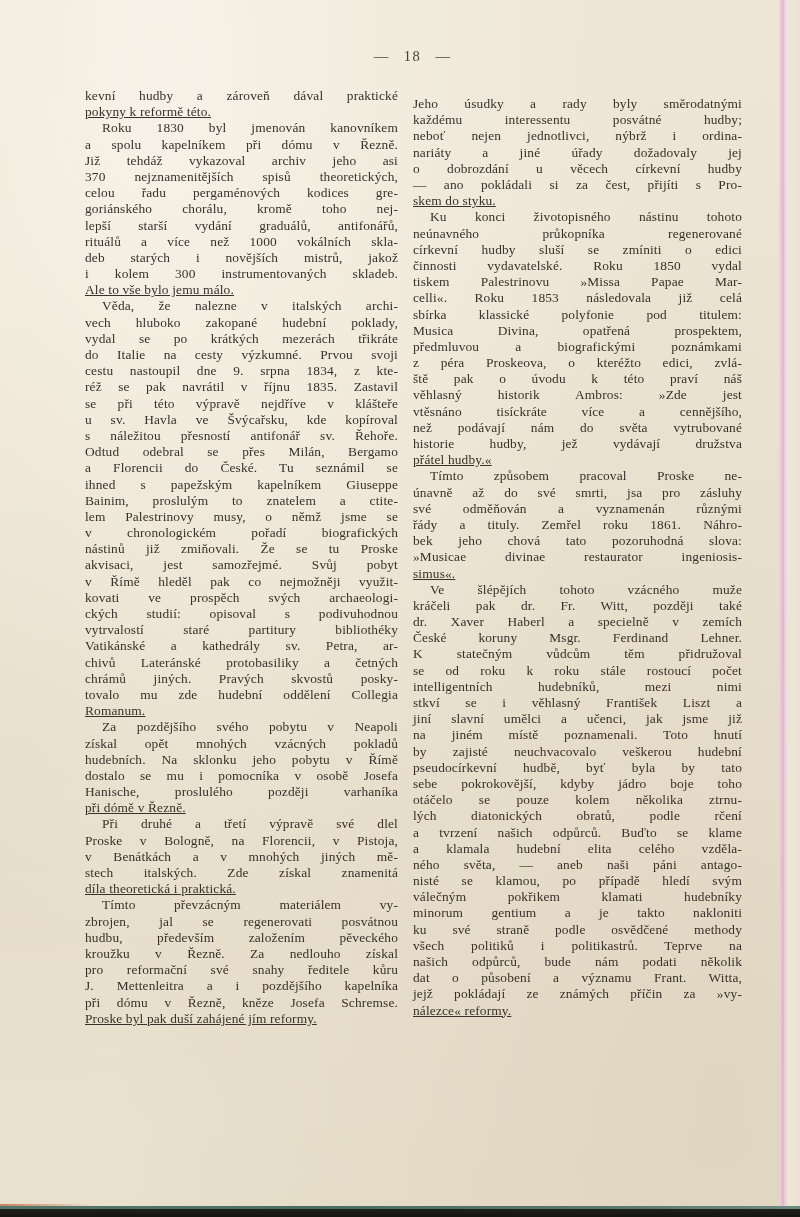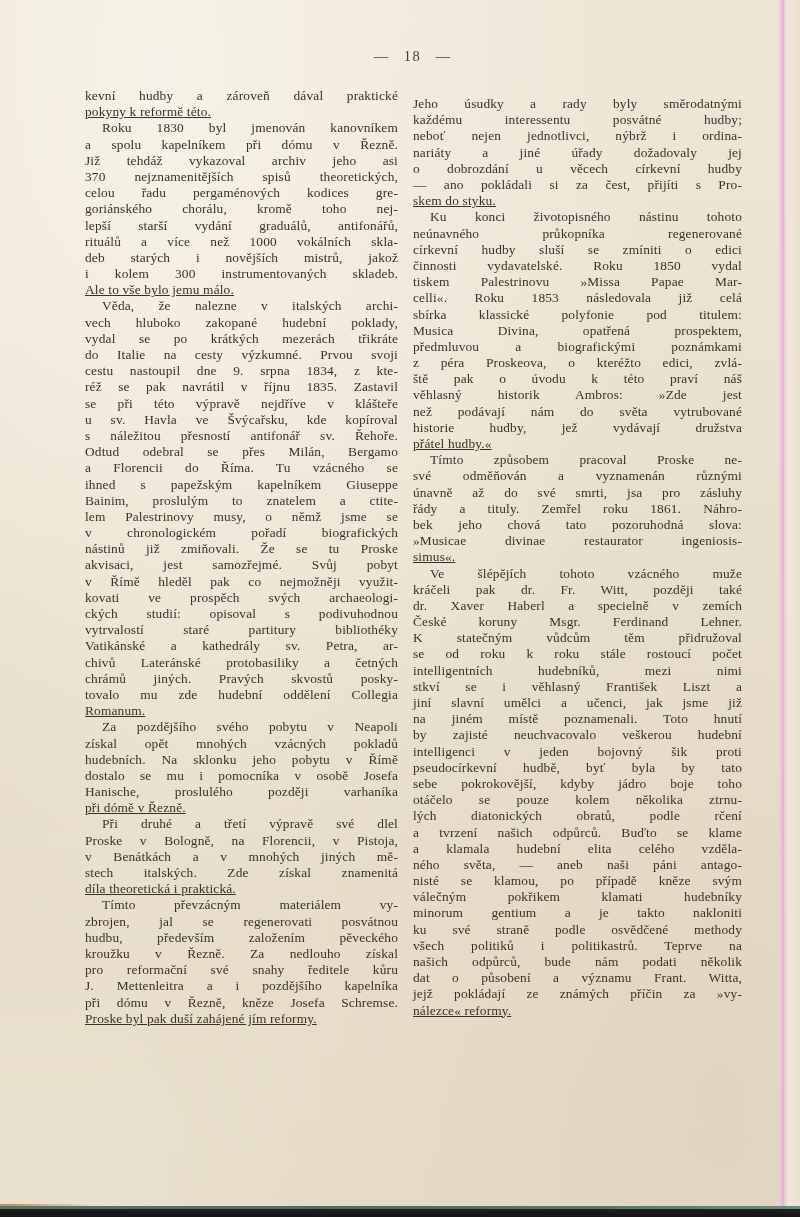--- a/index.html
+++ b/index.html
@@ -96,21 +96,21 @@
         <div class="line indent">Věda, že nalezne v italských archi-</div>
         <div class="line">vech hluboko zakopané hudební poklady,</div>
         <div class="line">vydal se po krátkých mezerách třikráte</div>
         <div class="line">do Italie na cesty výzkumné. Prvou svoji</div>
         <div class="line">cestu nastoupil dne 9. srpna 1834, z kte-</div>
         <div class="line">réž se pak navrátil v říjnu 1835. Zastavil</div>
         <div class="line">se při této výpravě nejdříve v klášteře</div>
         <div class="line">u sv. Havla ve Švýcařsku, kde kopíroval</div>
         <div class="line">s náležitou přesností antifonář sv. Řehoře.</div>
         <div class="line">Odtud odebral se přes Milán, Bergamo</div>
-        <div class="line">a Florencii do Říma. Tu vzácného se</div>
+        <div class="line">a Florencii do České. Tu seznámil se</div>
         <div class="line">ihned s papežským kapelníkem Giuseppe</div>
         <div class="line">Bainim, proslulým to znatelem a ctite-</div>
         <div class="line">lem Palestrinovy musy, o němž jsme se</div>
         <div class="line">v chronologickém pořadí biografických</div>
         <div class="line">nástinů již zmiňovali. Že se tu Proske</div>
         <div class="line">akvisaci, jest samozřejmé. Svůj pobyt</div>
         <div class="line">v Římě hleděl pak co nejmožněji využit-</div>
         <div class="line">kovati ve prospěch svých archaeologi-</div>
         <div class="line">ckých studií: opisoval s podivuhodnou</div>
         <div class="line">vytrvalostí staré partitury bibliothéky</div>
@@ -153,50 +153,50 @@
         <div class="line">církevní hudby sluší se zmíniti o edici</div>
         <div class="line">činnosti vydavatelské. Roku 1850 vydal</div>
         <div class="line">tiskem Palestrinovu »Missa Papae Mar-</div>
         <div class="line">celli«. Roku 1853 následovala již celá</div>
         <div class="line">sbírka klassické polyfonie pod titulem:</div>
         <div class="line">Musica Divina, opatřená prospektem,</div>
         <div class="line">předmluvou a biografickými poznámkami</div>
         <div class="line">z péra Proskeova, o kteréžto edici, zvlá-</div>
         <div class="line">ště pak o úvodu k této praví náš</div>
         <div class="line">věhlasný historik Ambros: »Zde jest</div>
+        <div class="line">vtěsnáno tisíckráte více a cennějšího,</div>
         <div class="line">než podávají nám do světa vytrubované</div>
         <div class="line">historie hudby, jež vydávají družstva</div>
         <div class="line end">přátel hudby.«</div>
         <div class="line indent">Tímto způsobem pracoval Proske ne-</div>
+        <div class="line">únavně až do své smrti, jsa pro zásluhy</div>
         <div class="line">své odměňován a vyznamenán různými</div>
-        <div class="line">únavně až do své smrti, jsa pro zásluhy</div>
         <div class="line">řády a tituly. Zemřel roku 1861. Náhro-</div>
         <div class="line">bek jeho chová tato pozoruhodná slova:</div>
         <div class="line">»Musicae divinae restaurator ingeniosis-</div>
         <div class="line end">simus«.</div>
         <div class="line indent">Ve šlépějích tohoto vzácného muže</div>
         <div class="line">kráčeli pak dr. Fr. Witt, později také</div>
         <div class="line">dr. Xaver Haberl a specielně v zemích</div>
         <div class="line">České koruny Msgr. Ferdinand Lehner.</div>
         <div class="line">K statečným vůdcům těm přidružoval</div>
         <div class="line">se od roku k roku stále rostoucí počet</div>
         <div class="line">intelligentních hudebníků, mezi nimi</div>
         <div class="line">stkví se i věhlasný František Liszt a</div>
         <div class="line">jiní slavní umělci a učenci, jak jsme již</div>
         <div class="line">na jiném místě poznamenali. Toto hnutí</div>
         <div class="line">by zajisté neuchvacovalo veškerou hudební</div>
-        <div class="line">intelligenci v jeden bojovný šik proti</div>
         <div class="line">pseudocírkevní hudbě, byť byla by tato</div>
         <div class="line">sebe pokrokovější, kdyby jádro boje toho</div>
         <div class="line">otáčelo se pouze kolem několika ztrnu-</div>
         <div class="line">lých diatonických obratů, podle rčení</div>
         <div class="line">a tvrzení našich odpůrců. Buďto se klame</div>
         <div class="line">a klamala hudební elita celého vzděla-</div>
         <div class="line">ného světa, — aneb naši páni antago-</div>
-        <div class="line">nisté se klamou, po případě kněze svým</div>
+        <div class="line">nisté se klamou, po případě hledí svým</div>
         <div class="line">válečným pokřikem klamati hudebníky</div>
         <div class="line">minorum gentium a je takto nakloniti</div>
         <div class="line">ku své straně podle osvědčené methody</div>
         <div class="line">všech politiků i politikastrů. Teprve na</div>
         <div class="line">našich odpůrců, bude nám podati několik</div>
         <div class="line">dat o působení a významu Frant. Witta,</div>
         <div class="line">jejž pokládají ze známých příčin za »vy-</div>
         <div class="line end">nálezce« reformy.</div>
       </div>
   </div>

